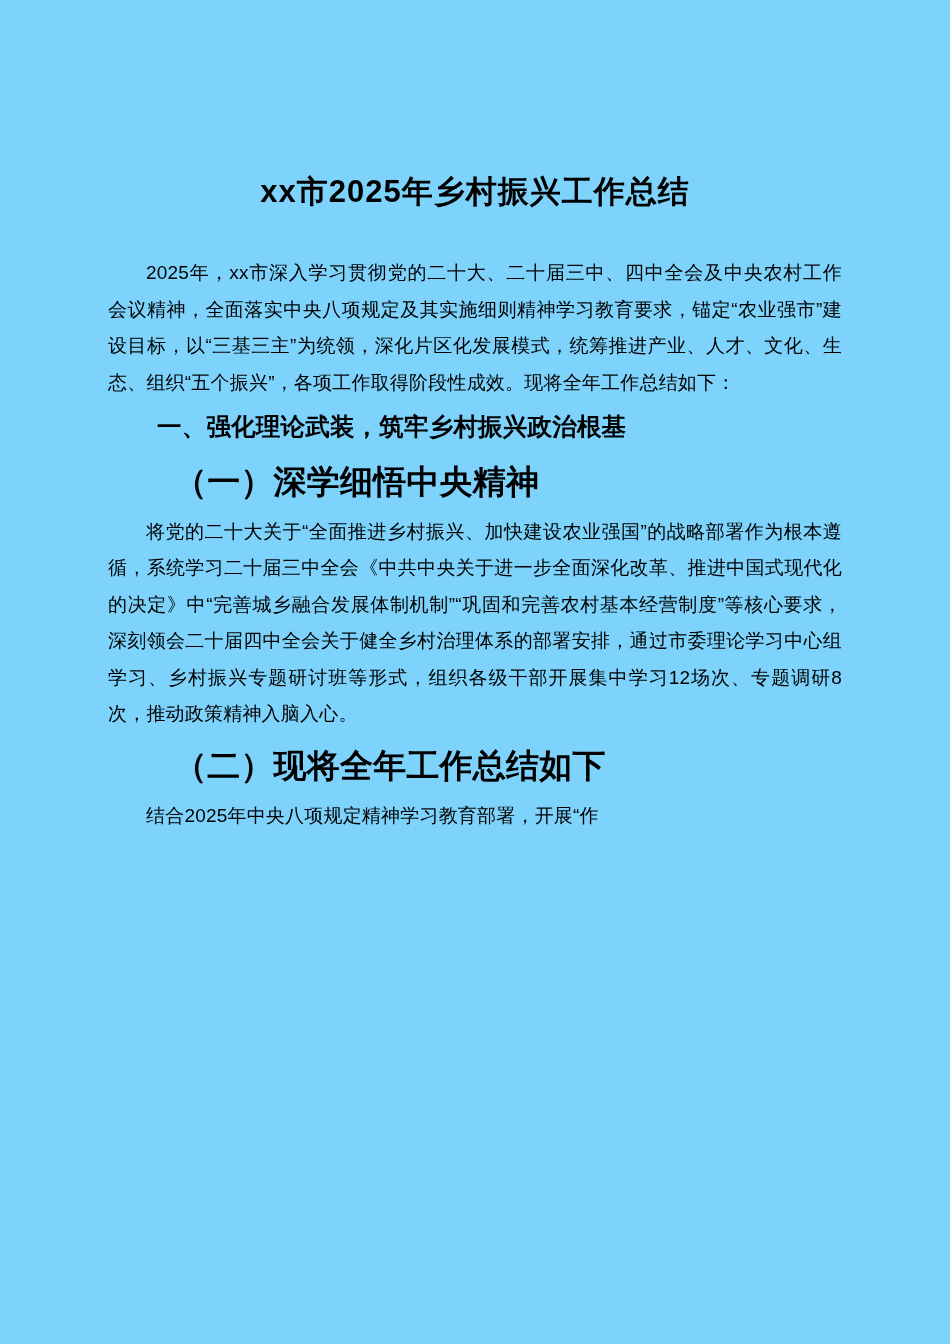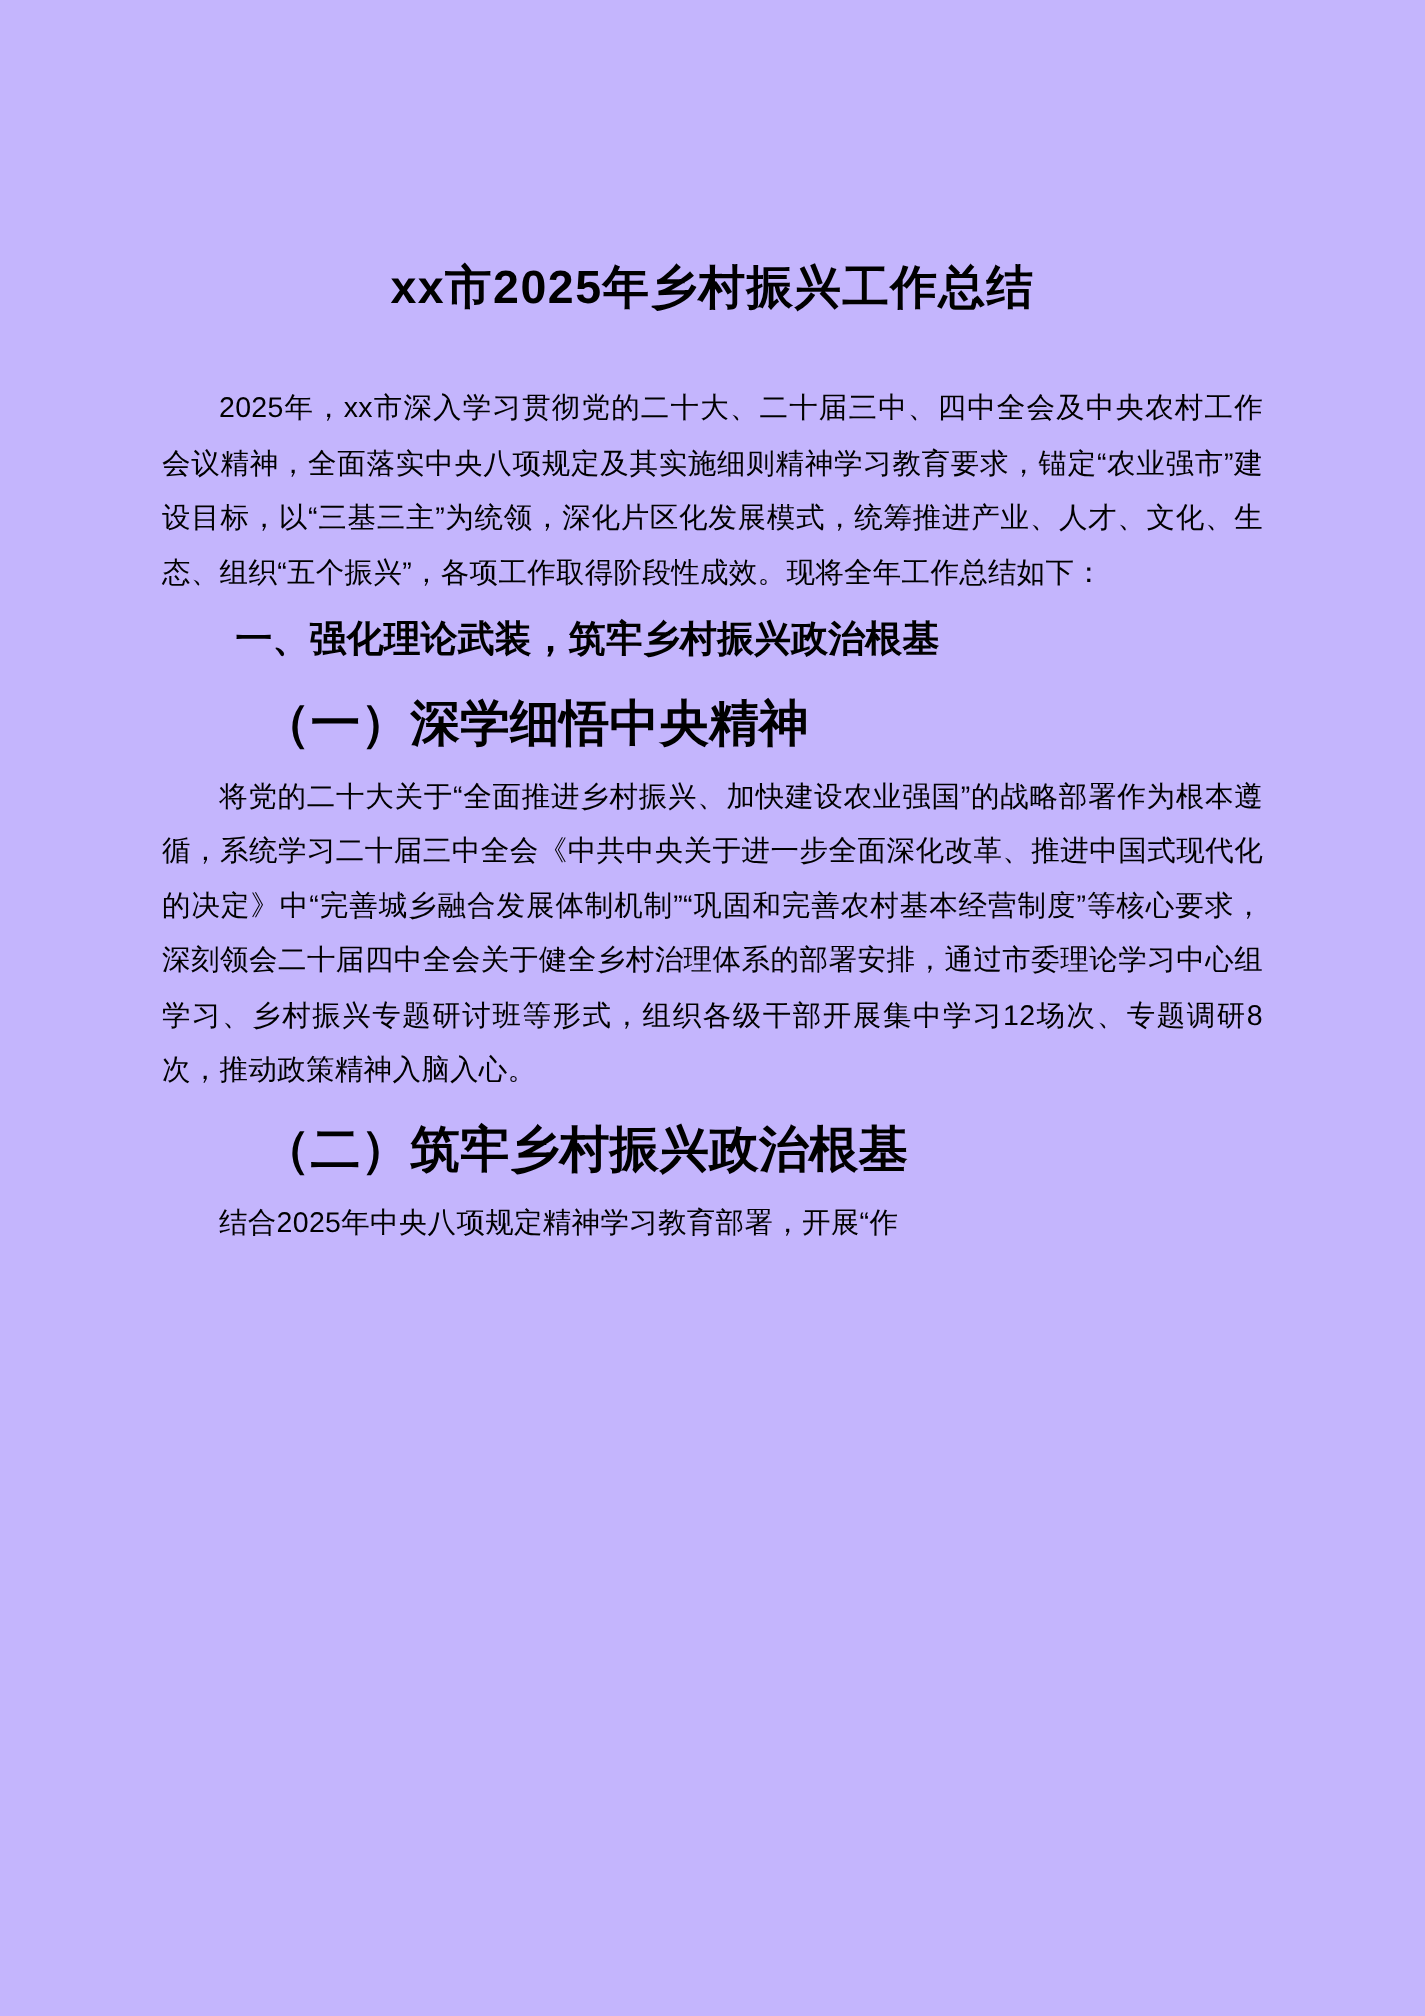--- a/index.html
+++ b/index.html
@@ -12,21 +12,21 @@
     height: 1344px;
     font-family: "Liberation Sans", "DejaVu Sans", sans-serif;
     color: #000000;
     overflow: hidden;
   }
   .page {
     width: 950px;
     height: 1344px;
     box-sizing: border-box;
     padding: 170px 108px 52px 108px;
-    background: #c4b5fd;
+    background: #7dd3fc;
   }
   .doc-title {
     font-size: 31px;
     font-weight: bold;
     text-align: center;
     letter-spacing: 1px;
     line-height: 1.4;
     margin: 0 0 42px 0;
   }
   .para {
@@ -63,17 +63,17 @@
   <h1 class="doc-title">xx市2025年乡村振兴工作总结</h1>
 
   <p class="para">2025年，xx市深入学习贯彻党的二十大、二十届三中、四中全会及中央农村工作会议精神，全面落实中央八项规定及其实施细则精神学习教育要求，锚定“农业强市”建设目标，以“三基三主”为统领，深化片区化发展模式，统筹推进产业、人才、文化、生态、组织“五个振兴”，各项工作取得阶段性成效。现将全年工作总结如下：</p>
 
   <p class="heading1">一、强化理论武装，筑牢乡村振兴政治根基</p>
 
   <p class="heading2">（一）深学细悟中央精神</p>
 
   <p class="para">将党的二十大关于“全面推进乡村振兴、加快建设农业强国”的战略部署作为根本遵循，系统学习二十届三中全会《中共中央关于进一步全面深化改革、推进中国式现代化的决定》中“完善城乡融合发展体制机制”“巩固和完善农村基本经营制度”等核心要求，深刻领会二十届四中全会关于健全乡村治理体系的部署安排，通过市委理论学习中心组学习、乡村振兴专题研讨班等形式，组织各级干部开展集中学习12场次、专题调研8次，推动政策精神入脑入心。</p>
 
-  <p class="heading2">（二）筑牢乡村振兴政治根基</p>
+  <p class="heading2">（二）现将全年工作总结如下</p>
 
   <p class="para">结合2025年中央八项规定精神学习教育部署，开展“作</p>
 
 </div>
 
 </body></html>

